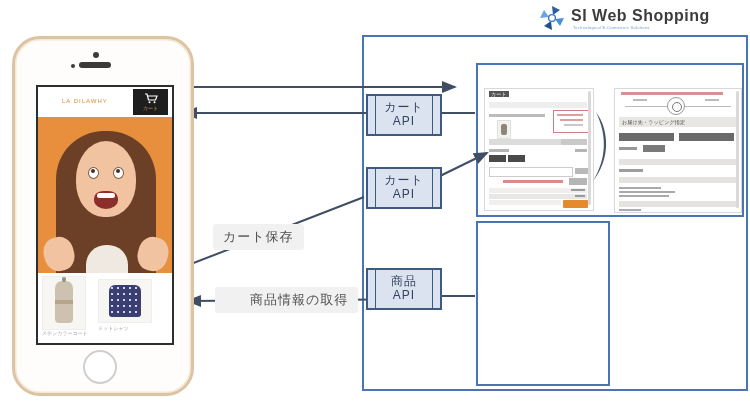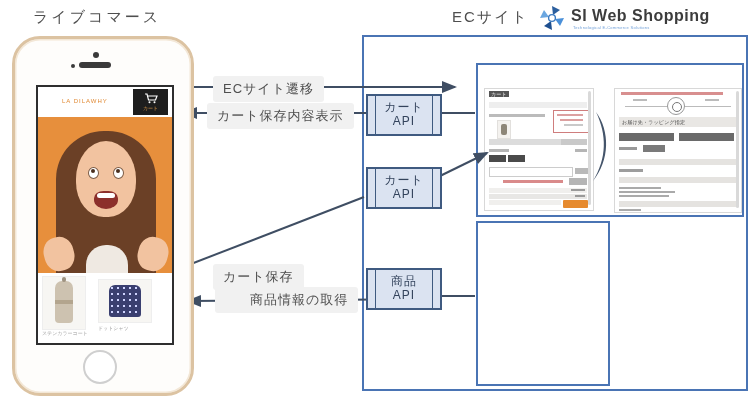--- a/index.html
+++ b/index.html
@@ -73,22 +73,20 @@
   .orange-btn{position:absolute;background:#e68a2e;border-radius:1px;}
 
   
   .pi-img{background:#f6f5f3;border:1px solid #eee;}
 </style>
 </head>
 <body>
 
 <div id="canvas">
 
-  <div class="abs h-title" style="left:33px;top:8px;">ライブコマース</div>
-  <div class="abs h-title" style="left:452px;top:8px;letter-spacing:2px;">ECサイト</div>
 
   <div class="abs" style="left:538px;top:3px;width:200px;height:30px;">
     <svg class="abs" style="left:0;top:1px;" width="28" height="28" viewBox="0 0 28 28">
       <path d="M14 2 L22 6 L15 11 Z" fill="#2c5f9e"></path>
       <path d="M26 14 L22 22 L17 15 Z" fill="#4a90d9"></path>
       <path d="M14 26 L6 22 L13 17 Z" fill="#1e4f8f"></path>
       <path d="M2 14 L6 6 L11 13 Z" fill="#6aa6e0"></path>
       <circle cx="14" cy="14" r="3.4" fill="#fff"></circle>
       <circle cx="14" cy="14" r="3.4" fill="none" stroke="#3a79c0" stroke-width="1.4"></circle>
     </svg>
@@ -192,23 +190,21 @@
   </div>
   <div class="apibox" style="left:366px;top:167px;">
     <span>カート</span>
     <span>API</span>
   </div>
   <div class="apibox" style="left:366px;top:268px;">
     <span>商品</span>
     <span>API</span>
   </div>
 
-  <div class="abs flowlabel" style="left:213px;top:76px;">ECサイト遷移</div>
-  <div class="abs flowlabel" style="left:207px;top:103px;">カート保存内容表示</div>
-  <div class="abs flowlabel" style="left:213px;top:224px;margin-top:40px;">カート保存</div>
+  <div class="abs flowlabel" style="left:213px;top:224px;">カート保存</div>
   <div class="abs flowlabel" style="left:215px;top:287px;padding-left:35px;">商品情報の取得</div>
 
   <div class="abs phone">
     <div class="abs cam-dot"></div>
     <div class="abs spk-dot"></div>
     <div class="abs speaker"></div>
 
     <div class="abs screen">
       <div class="abs app-header">
         <div class="abs brand">LA DILAWHY</div>

